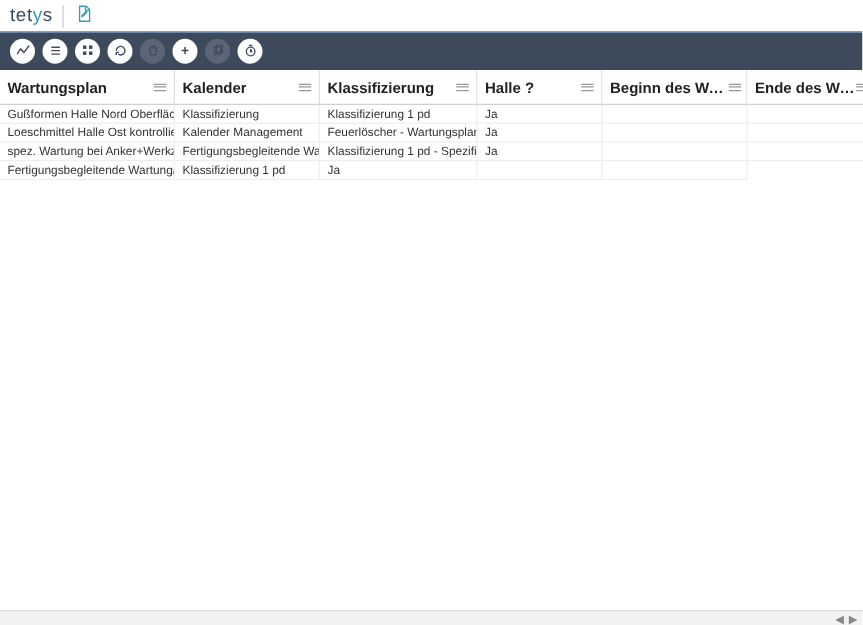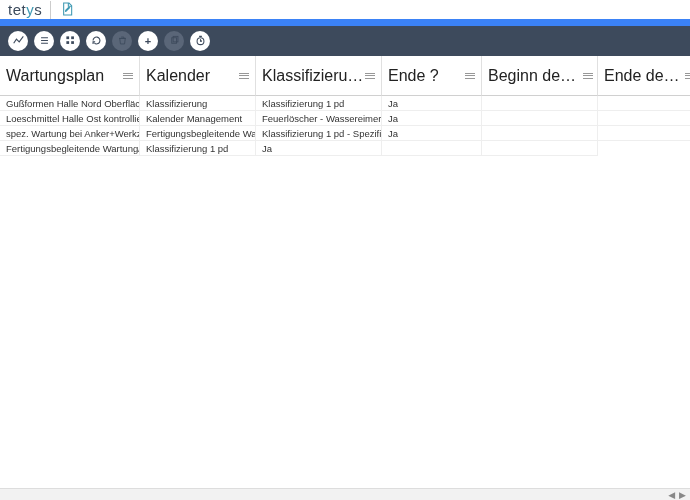--- a/index.html
+++ b/index.html
@@ -1,32 +1,32 @@
 <!DOCTYPE html>
 <html><head>
 <meta charset="utf-8">
 <style>
   * { box-sizing: border-box; margin: 0; padding: 0; }
   body { font-family: Arial, Helvetica, sans-serif; font-size: 11px; width: 690px; height: 500px; background: #fff; overflow: hidden; }
 
-  .header { display: flex; align-items: center; height: 26px; padding: 0 8px; border-bottom: 7px solid #3b82f6; gap: 8px; }
+  .header { display: flex; align-items: center; height: 26px; padding: 0 8px; border-bottom: 1px solid #3b82f6; gap: 8px; }
   .logo-text { font-size: 15px; font-weight: 500; color: #3b4a5c; letter-spacing: 0.5px; }
   .logo-text .accent { color: #3e99b3; }
   .divider { width: 1px; height: 18px; background: #ccc; }
   .doc-icon svg { width: 16px; height: 16px; }
 
   .toolbar { display: flex; align-items: center; height: 30px; background: #3d4a5c; padding: 0 8px; gap: 6px; }
   .tb-btn { width: 20px; height: 20px; border-radius: 50%; background: #fff; display: flex; align-items: center; justify-content: center; cursor: pointer; border: none; }
   .tb-btn.muted { background: #5a6678; }
   .tb-btn svg { width: 11px; height: 11px; }
   .tb-btn .glyph { font-size: 11px; line-height: 1; color: #3d4a5c; font-weight: bold; }
 
   .table-wrap { width: 100%; height: calc(500px - 26px - 30px - 12px); overflow: auto; }
   .grid { display: grid; grid-template-columns: 140px 116px 126px 100px 116px 102px; }
-  .hdr-cell { background: #fff; border-right: 1px solid #e0e0e0; border-bottom: 1px solid #d0d0d0; height: 40px; display: flex; align-items: center; justify-content: space-between; padding: 0 4px 0 6px; font-size: 16px; color: #222; font-weight: 400; }
+  .hdr-cell { background: #fff; border-right: 1px solid #e0e0e0; border-bottom: 1px solid #d0d0d0; height: 28px; display: flex; align-items: center; justify-content: space-between; padding: 0 4px 0 6px; font-size: 12px; color: #222; font-weight: 700; }
   .hdr-menu { width: 12px; height: 12px; display: flex; flex-direction: column; justify-content: center; gap: 1.5px; cursor: pointer; opacity: 0.6; }
   .hdr-menu span { display: block; height: 1px; background: #555; width: 10px; }
 
   .data-cell { border-right: 1px solid #eee; border-bottom: 1px solid #eee; height: 15px; display: flex; align-items: center; padding: 0 6px; font-size: 9.5px; color: #333; white-space: nowrap; overflow: hidden; text-overflow: ellipsis; }
 
   .footer { position: absolute; left: 0; right: 0; bottom: 0; height: 12px; background: #f2f2f2; border-top: 1px solid #ddd; display: flex; align-items: center; padding: 0 4px; font-size: 9px; color: #888; }
   .footer-arrows { margin-left: auto; display: flex; gap: 4px; }
   .footer-arrows span { cursor: pointer; }
 </style>
 </head>
@@ -113,21 +113,21 @@
       </div>
       <div class="hdr-cell">
         <span style="overflow: hidden; text-overflow: ellipsis; white-space: nowrap;">Klassifizierung</span>
         <span class="hdr-menu">
           <span></span>
           <span></span>
           <span></span>
         </span>
       </div>
       <div class="hdr-cell">
-        <span style="overflow: hidden; text-overflow: ellipsis; white-space: nowrap;">Ende ?</span>
+        <span style="overflow: hidden; text-overflow: ellipsis; white-space: nowrap;">Halle ?</span>
         <span class="hdr-menu">
           <span></span>
           <span></span>
           <span></span>
         </span>
       </div>
       <div class="hdr-cell">
         <span style="overflow: hidden; text-overflow: ellipsis; white-space: nowrap;">Beginn des Wartungsplans</span>
         <span class="hdr-menu">
           <span></span>
@@ -144,21 +144,21 @@
         </span>
       </div>
       <div class="data-cell">Gußformen Halle Nord Oberfläc...</div>
       <div class="data-cell">Klassifizierung</div>
       <div class="data-cell">Klassifizierung 1 pd</div>
       <div class="data-cell">Ja</div>
       <div class="data-cell"></div>
       <div class="data-cell"></div>
       <div class="data-cell">Loeschmittel Halle Ost kontrollie...</div>
       <div class="data-cell">Kalender Management</div>
-      <div class="data-cell">Feuerlöscher - Wassereimer</div>
+      <div class="data-cell">Feuerlöscher - Wartungsplan</div>
       <div class="data-cell">Ja</div>
       <div class="data-cell"></div>
       <div class="data-cell"></div>
       <div class="data-cell">spez. Wartung bei Anker+Werkz...</div>
       <div class="data-cell">Fertigungsbegleitende Wartung/...</div>
       <div class="data-cell">Klassifizierung 1 pd - Spezifizier...</div>
       <div class="data-cell">Ja</div>
       <div class="data-cell"></div>
       <div class="data-cell"></div>
       <div class="data-cell">Fertigungsbegleitende Wartung/...</div>

